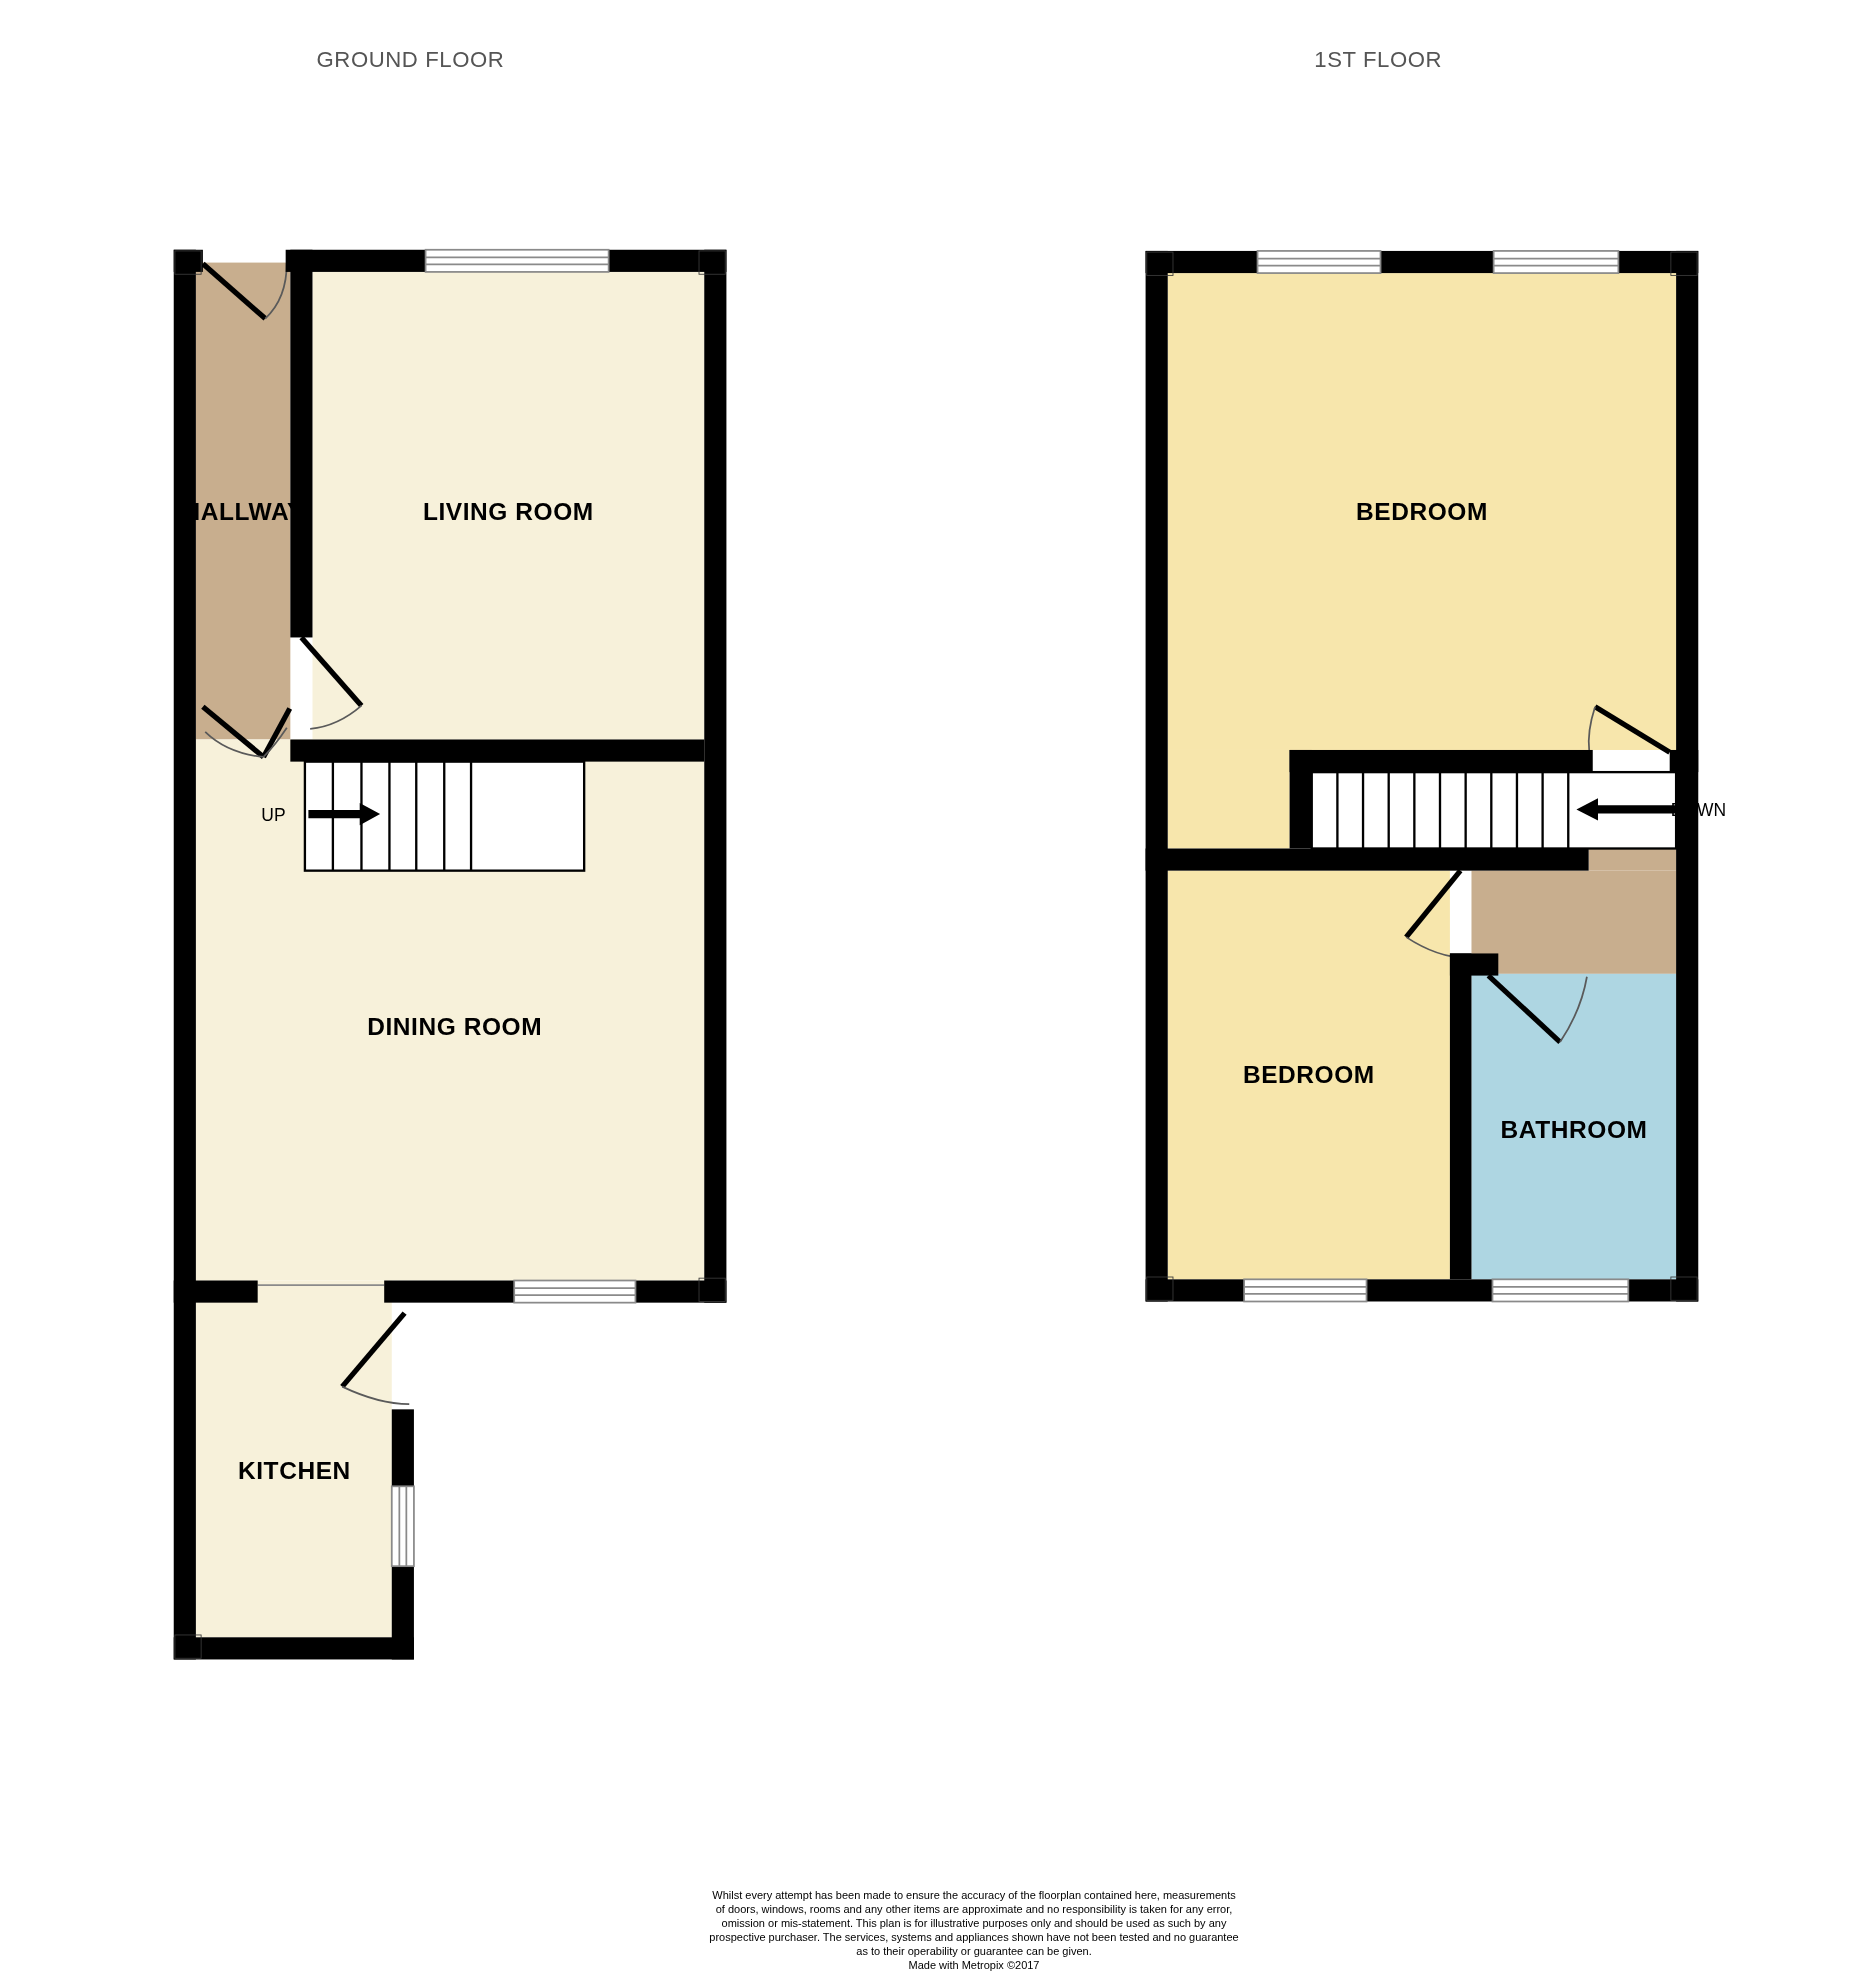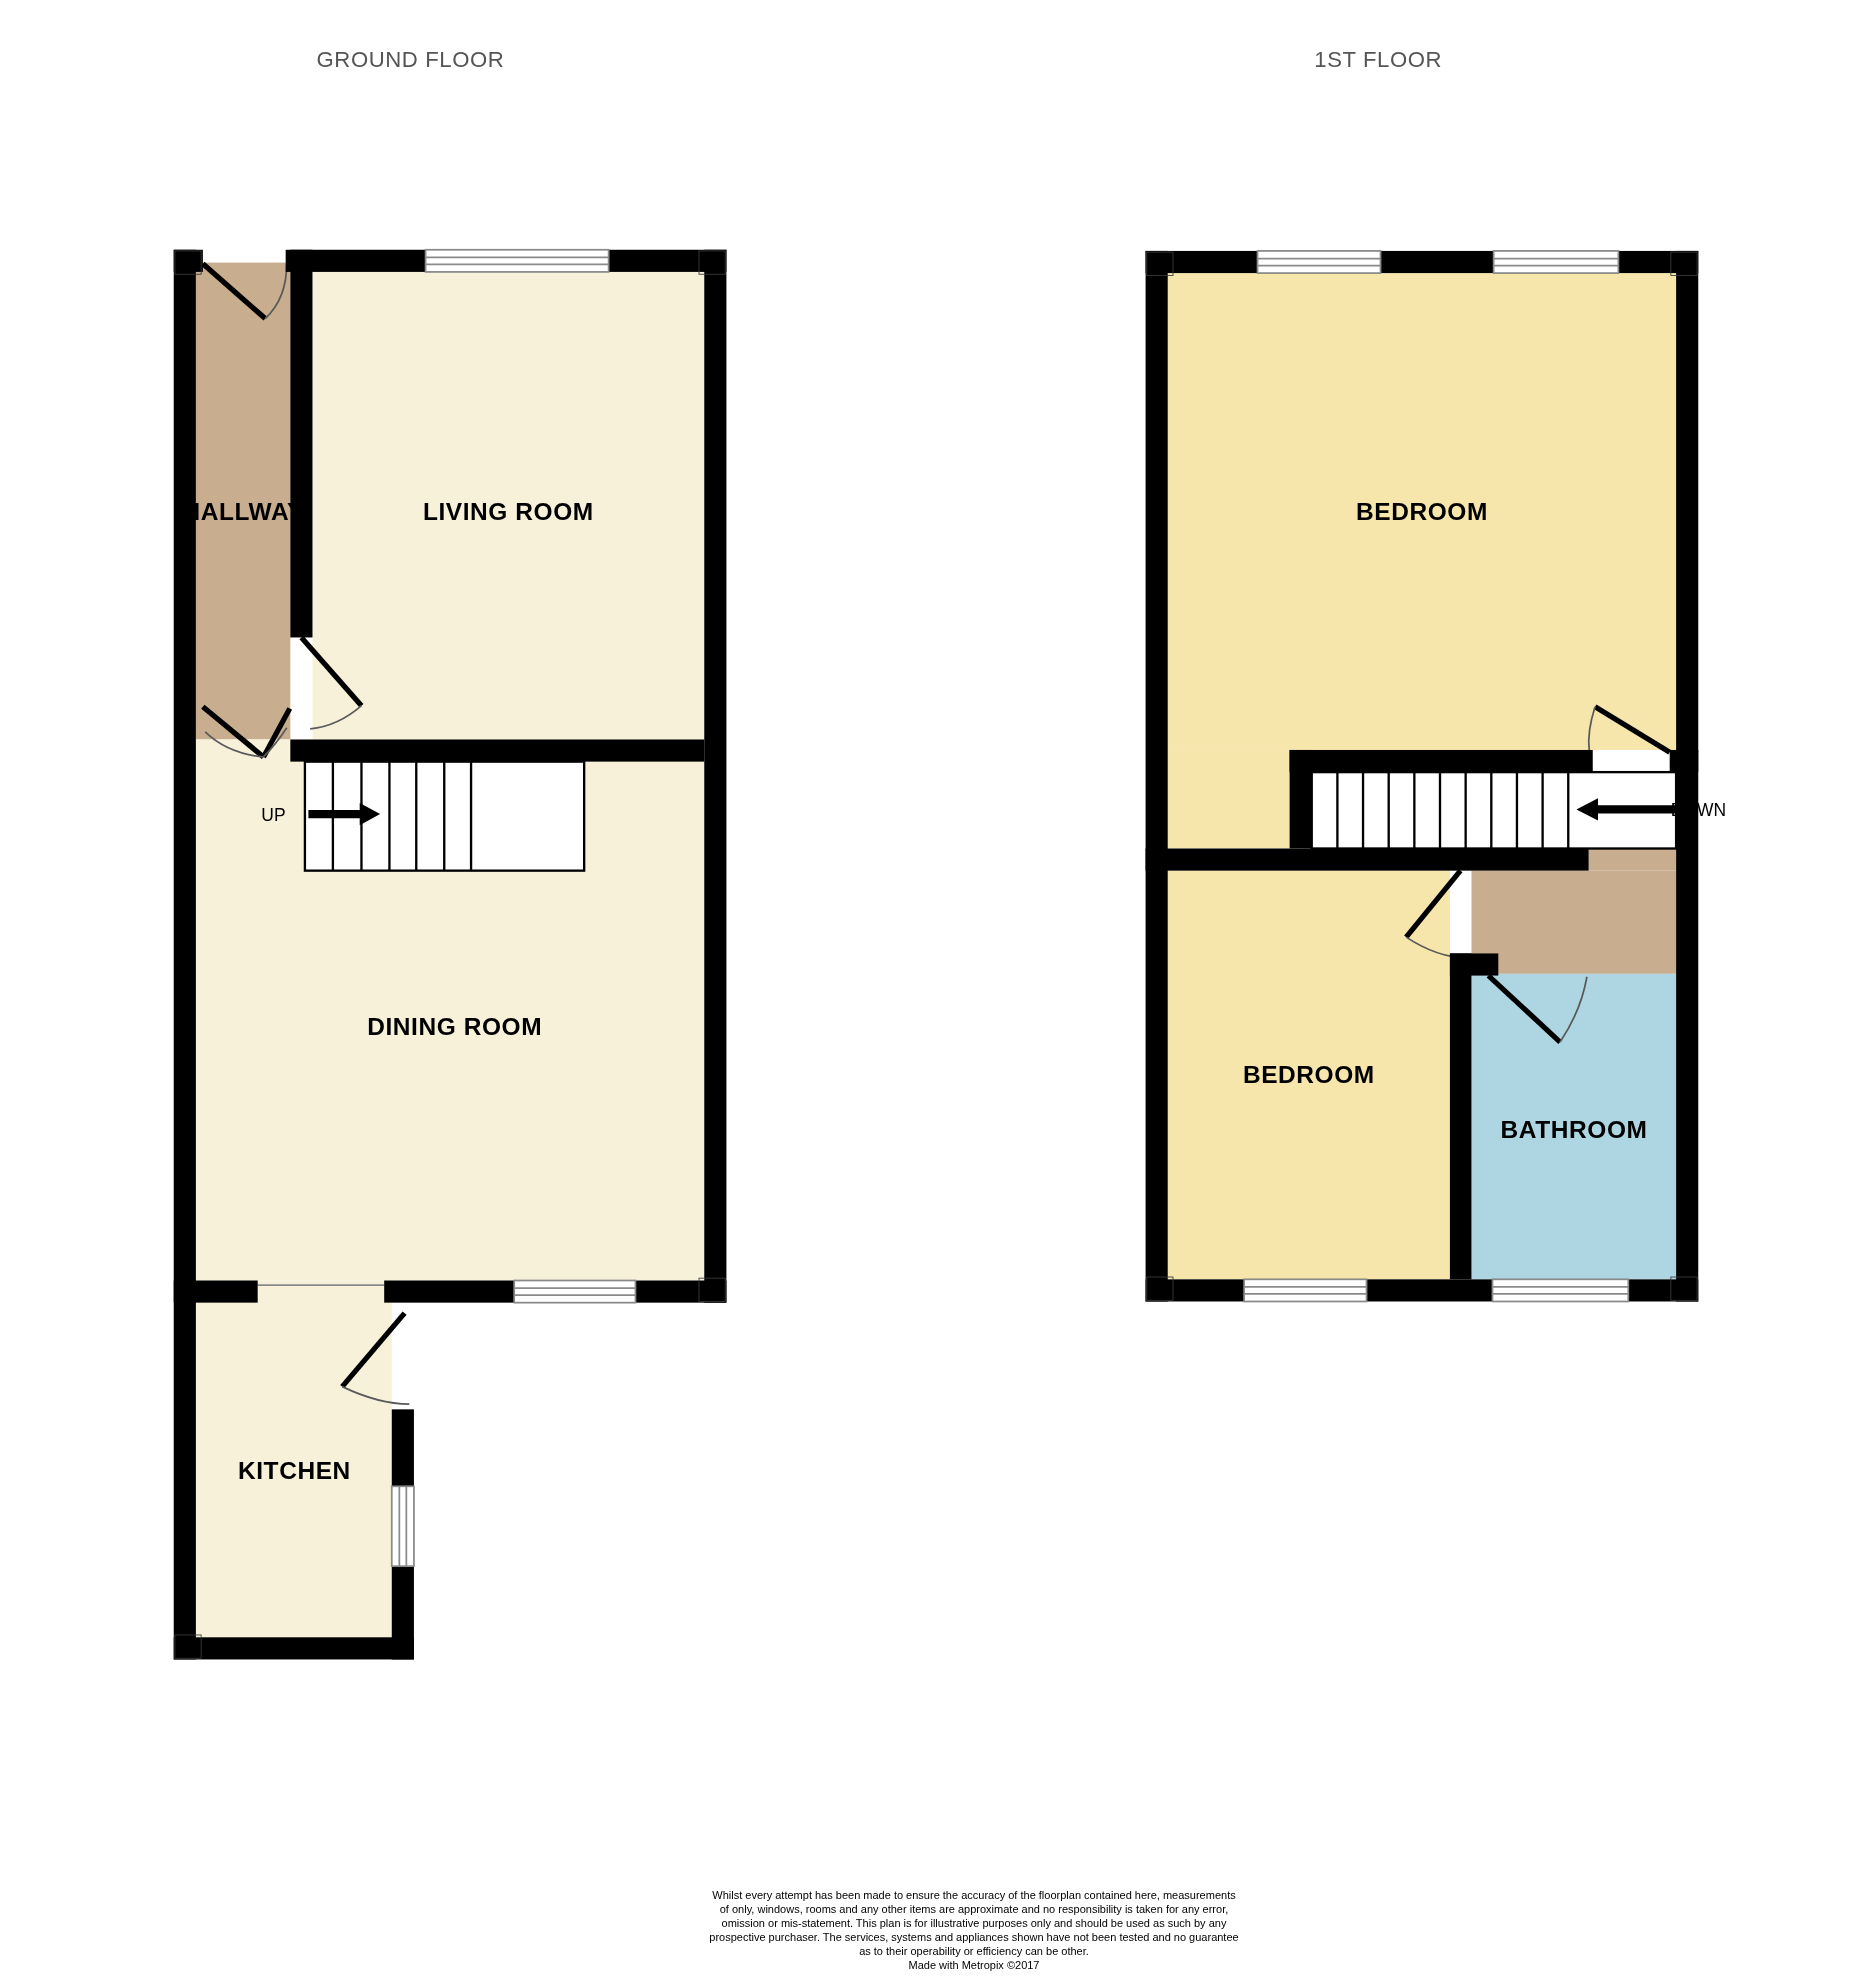--- a/index.html
+++ b/index.html
@@ -202,19 +202,19 @@
     <rect class="post" x="2866" y="2190" width="45" height="40"></rect>
     <rect class="post" x="1967" y="2190" width="45" height="40"></rect>
   </g>
 
   <text class="floor-label" x="704" y="114">GROUND FLOOR</text>
   <text class="floor-label" x="2364" y="114">1ST FLOOR</text>
 </svg>
 
 <div id="disclaimer">
   <div>Whilst every attempt has been made to ensure the accuracy of the floorplan contained here, measurements</div>
-  <div>of only, windows, rooms and any other items are approximate and no responsibility is taken for any error,</div>
+  <div>of doors, windows, rooms and any other items are approximate and no responsibility is taken for any error,</div>
   <div>omission or mis-statement. This plan is for illustrative purposes only and should be used as such by any</div>
   <div>prospective purchaser. The services, systems and appliances shown have not been tested and no guarantee</div>
-  <div>as to their operability or efficiency can be other.</div>
+  <div>as to their operability or guarantee can be given.</div>
   <div>Made with Metropix ©2017</div>
 </div>
 
 
 </body></html>

